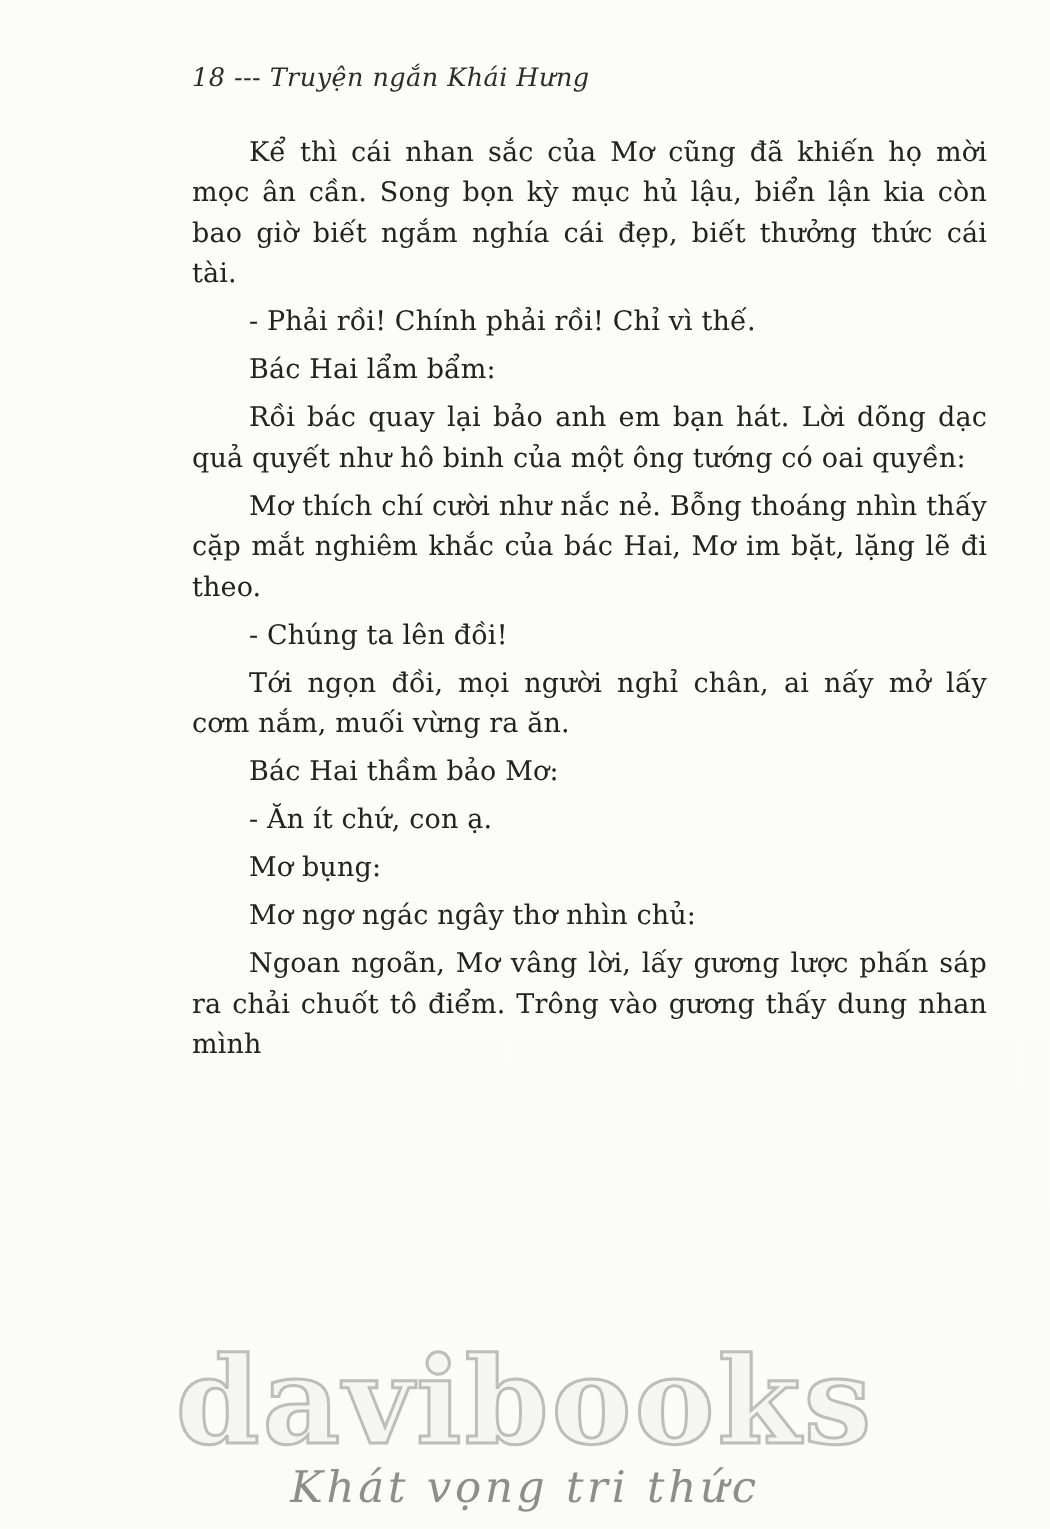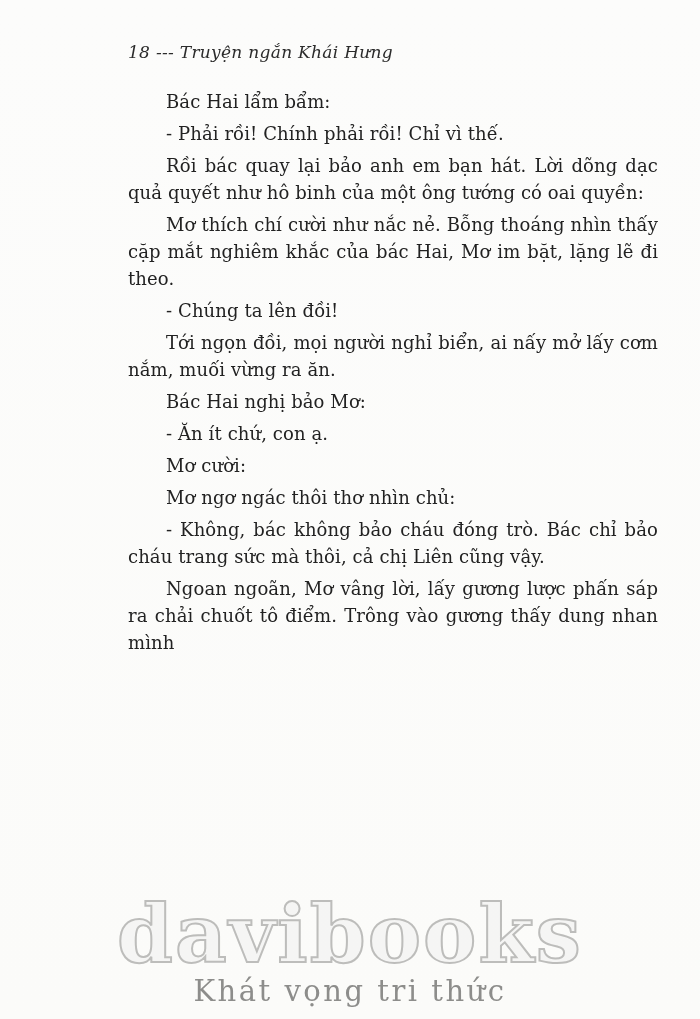--- a/index.html
+++ b/index.html
@@ -63,41 +63,42 @@
     -webkit-text-stroke: 2px #bdbdbb;
     text-shadow: 0 1px 0 rgba(255,255,255,0.6);
   }
 
   .wm-tagline {
     margin-top: 2px;
     font-family: "DejaVu Serif", serif;
     font-size: 29px;
     letter-spacing: 2.5px;
     color: #8d8d8b;
+    font-style: italic;
   }
 </style>
 </head>
 <body>
 
 <div class="page">
 
   <div class="running-head">18 --- Truyện ngắn Khái Hưng</div>
 
   <div class="content">
+    <p>Kể thì cái nhan sắc của Mơ cũng đã khiến họ mời mọc ân cần. Song bọn kỳ mục hủ lậu, biển lận kia còn bao giờ biết ngắm nghía cái đẹp, biết thưởng thức cái tài.</p>
+    <p>- Phải rồi! Chính phải rồi! Chỉ vì thế.</p>
     <p>Bác Hai lẩm bẩm:</p>
-    <p>- Phải rồi! Chính phải rồi! Chỉ vì thế.</p>
     <p>Rồi bác quay lại bảo anh em bạn hát. Lời dõng dạc quả quyết như hô binh của một ông tướng có oai quyền:</p>
     <p>Mơ thích chí cười như nắc nẻ. Bỗng thoáng nhìn thấy cặp mắt nghiêm khắc của bác Hai, Mơ im bặt, lặng lẽ đi theo.</p>
     <p>- Chúng ta lên đồi!</p>
-    <p>Tới ngọn đồi, mọi người nghỉ biển, ai nấy mở lấy cơm nắm, muối vừng ra ăn.</p>
-    <p>Bác Hai nghị bảo Mơ:</p>
+    <p>Tới ngọn đồi, mọi người nghỉ chân, ai nấy mở lấy cơm nắm, muối vừng ra ăn.</p>
+    <p>Bác Hai thầm bảo Mơ:</p>
     <p>- Ăn ít chứ, con ạ.</p>
-    <p>Mơ cười:</p>
-    <p>Mơ ngơ ngác thôi thơ nhìn chủ:</p>
-    <p>- Không, bác không bảo cháu đóng trò. Bác chỉ bảo cháu trang sức mà thôi, cả chị Liên cũng vậy.</p>
+    <p>Mơ bụng:</p>
+    <p>Mơ ngơ ngác ngây thơ nhìn chủ:</p>
     <p>Ngoan ngoãn, Mơ vâng lời, lấy gương lược phấn sáp ra chải chuốt tô điểm. Trông vào gương thấy dung nhan mình</p>
   </div>
 
   <div class="watermark">
     <div class="wm-brand">davibooks</div>
     <div class="wm-tagline">Khát vọng tri thức</div>
   </div>
 
 </div>
 

